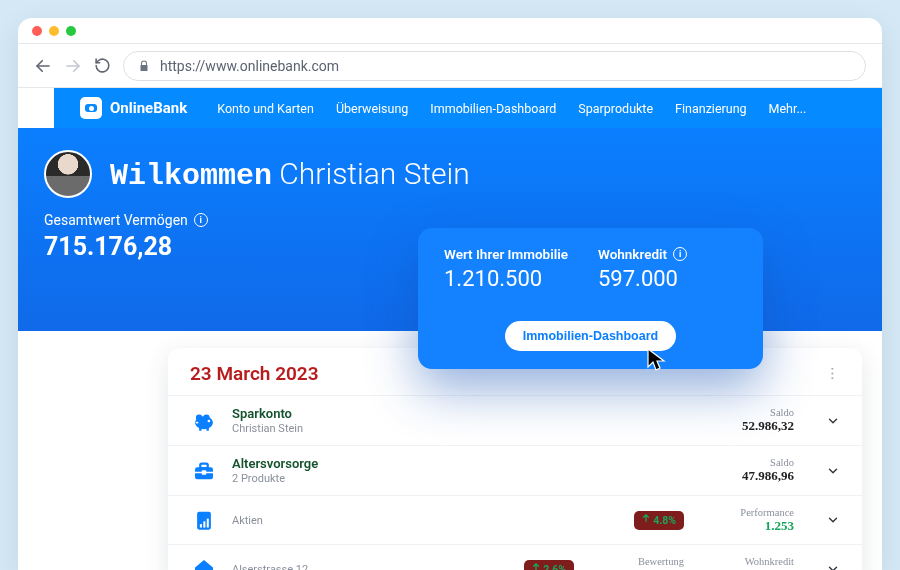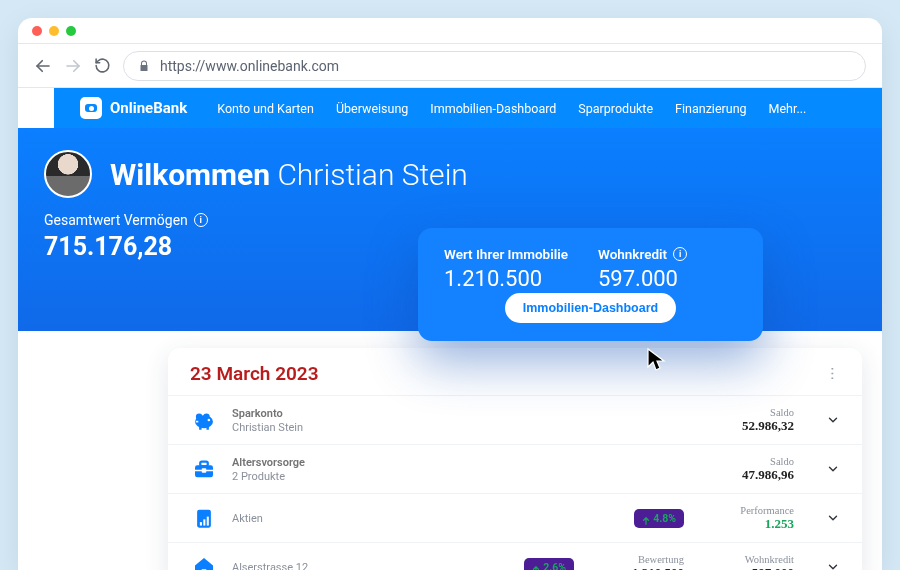--- a/index.html
+++ b/index.html
@@ -61,33 +61,33 @@
     position: relative;
   }
   .welcome-row { display:flex; align-items:center; gap:18px; margin-bottom:14px; }
   .avatar {
     width:48px; height:48px; border-radius:50%; border:2px solid #fff;
     background: radial-gradient(circle at 50% 28%, #e8d9cc 0 26%, transparent 27%),
                 linear-gradient(#2a2a2a 55%, #6b6b6b 55%);
     background-color:#777;
   }
   .welcome-text { font-size:30px; font-weight:300; }
-  .welcome-text b { font-weight:700; }
+  .welcome-text b { font-weight:700;font-family:Liberation Mono, monospace; }
   .total-label { font-size:14px; display:flex; align-items:center; gap:6px; margin-bottom:4px;}
   .total-value { font-size:25px; font-weight:700; }
   .infoicon { width:14px;height:14px;border:1.5px solid #fff;border-radius:50%;display:inline-flex;align-items:center;justify-content:center;font-size:9px;font-weight:700;}
 
   
   .floating {
     position:absolute; left:400px; top:210px; z-index:30;
     background:#1481ff; color:#fff; border-radius:14px;
     padding:18px 26px 18px 26px; width:345px;
     box-shadow: 0 20px 50px rgba(18,80,180,0.45);
   }
-  .floating-row { display:flex; gap:30px; margin-bottom:2px;}
+  .floating-row { display:flex; gap:30px; margin-bottom:30px;}
   .fcol .flab { font-size:13.5px; font-weight:600; display:flex;align-items:center;gap:6px;}
   .fcol .fval { font-size:22px; font-weight:400; margin-top:4px;}
   .dashbtn {
     background:#fff; color:#0a7fff; font-weight:700; font-size:12.5px;
     border:none; border-radius:16px; padding:8px 18px; cursor:pointer;
     display:block; margin:0 auto;
   }
   .cursor {
     position:absolute; left:628px; top:329px; z-index:40;
   }
@@ -103,26 +103,26 @@
   .card-date { font-size:19px; font-weight:600; color:#b91c1c;}
   .moredots { color:#9aa1ac; letter-spacing:1px; transform:rotate(90deg); font-size:14px;}
   .row {
     display:flex; align-items:center; padding:10px 22px; gap:14px;
     border-top:1px solid #f0f2f5;
   }
   .row .icon {
     width:28px; height:28px; display:flex;align-items:center;justify-content:center;
   }
   .row .titles { flex:0 0 220px; }
-  .row .t1 { font-size:11px; font-weight:600; color:#737373;}
+  .row .t1 { font-size:13px; font-weight:600; color:#14532d;}
   .row .t2 { font-size:11px; color:#8a909b; margin-top:1px;}
   .row .spacer { flex:1; }
   .badge {
-    background:#4c1d95; color:#17a65b; font-size:10.5px; font-weight:700;
-    padding:3px 8px; border-radius:5px; display:flex;align-items:flex-end;gap:3px;
+    background:#7f1d1d; color:#17a65b; font-size:10.5px; font-weight:700;
+    padding:3px 8px; border-radius:5px; display:flex;align-items:flex-start;gap:3px;
   }
   .valcol { text-align:right; min-width:78px; margin-left:18px;font-family:Liberation Serif, serif;}
   .valcol .vl { font-size:10.5px; color:#8a909b;}
   .valcol .vv { font-size:13px; font-weight:700; color:#222;}
   .valcol.green .vv { color:#17a65b;}
   .chev { margin-left:18px; color:#30343b; }
 
   svg { display:block; }
 </style>
 </head>

